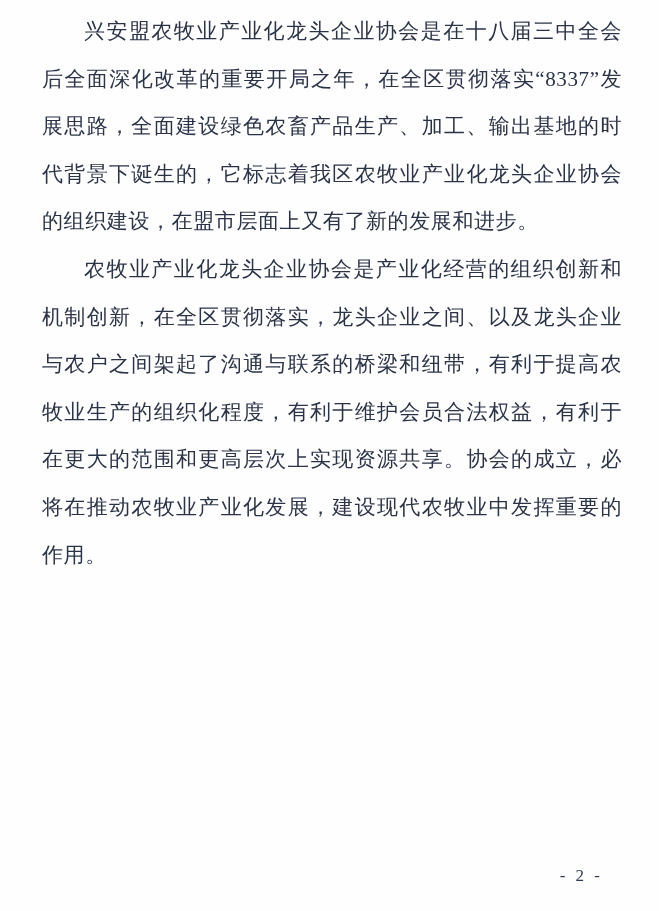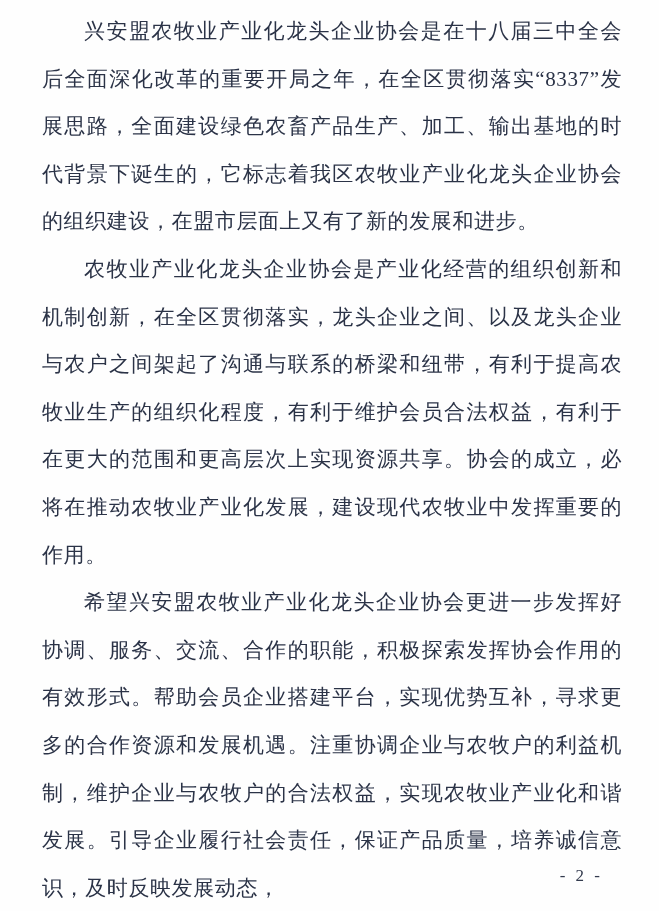--- a/index.html
+++ b/index.html
@@ -43,16 +43,15 @@
     white-space: pre;
   }
 </style>
 </head>
 <body>
 
 <div class="page">
   <div class="text-block">
     <p class="para">兴安盟农牧业产业化龙头企业协会是在十八届三中全会后全面深化改革的重要开局之年，在全区贯彻落实“8337”发展思路，全面建设绿色农畜产品生产、加工、输出基地的时代背景下诞生的，它标志着我区农牧业产业化龙头企业协会的组织建设，在盟市层面上又有了新的发展和进步。</p>
     <p class="para">农牧业产业化龙头企业协会是产业化经营的组织创新和机制创新，在全区贯彻落实，龙头企业之间、以及龙头企业与农户之间架起了沟通与联系的桥梁和纽带，有利于提高农牧业生产的组织化程度，有利于维护会员合法权益，有利于在更大的范围和更高层次上实现资源共享。协会的成立，必将在推动农牧业产业化发展，建设现代农牧业中发挥重要的作用。</p>
-    <p class="para">希望兴安盟农牧业产业化龙头企业协会更进一步发挥好协调、服务、交流、合作的职能，积极探索发挥协会作用的有效形式。帮助会员企业搭建平台，实现优势互补，寻求更多的合作资源和发展机遇。注重协调企业与农牧户的利益机制，维护企业与农牧户的合法权益，实现农牧业产业化和谐发展。引导企业履行社会责任，保证产品质量，培养诚信意识，及时反映发展动态，</p>
   </div>
   <div class="page-number">- 2 -</div>
 </div>
 
 </body></html>

